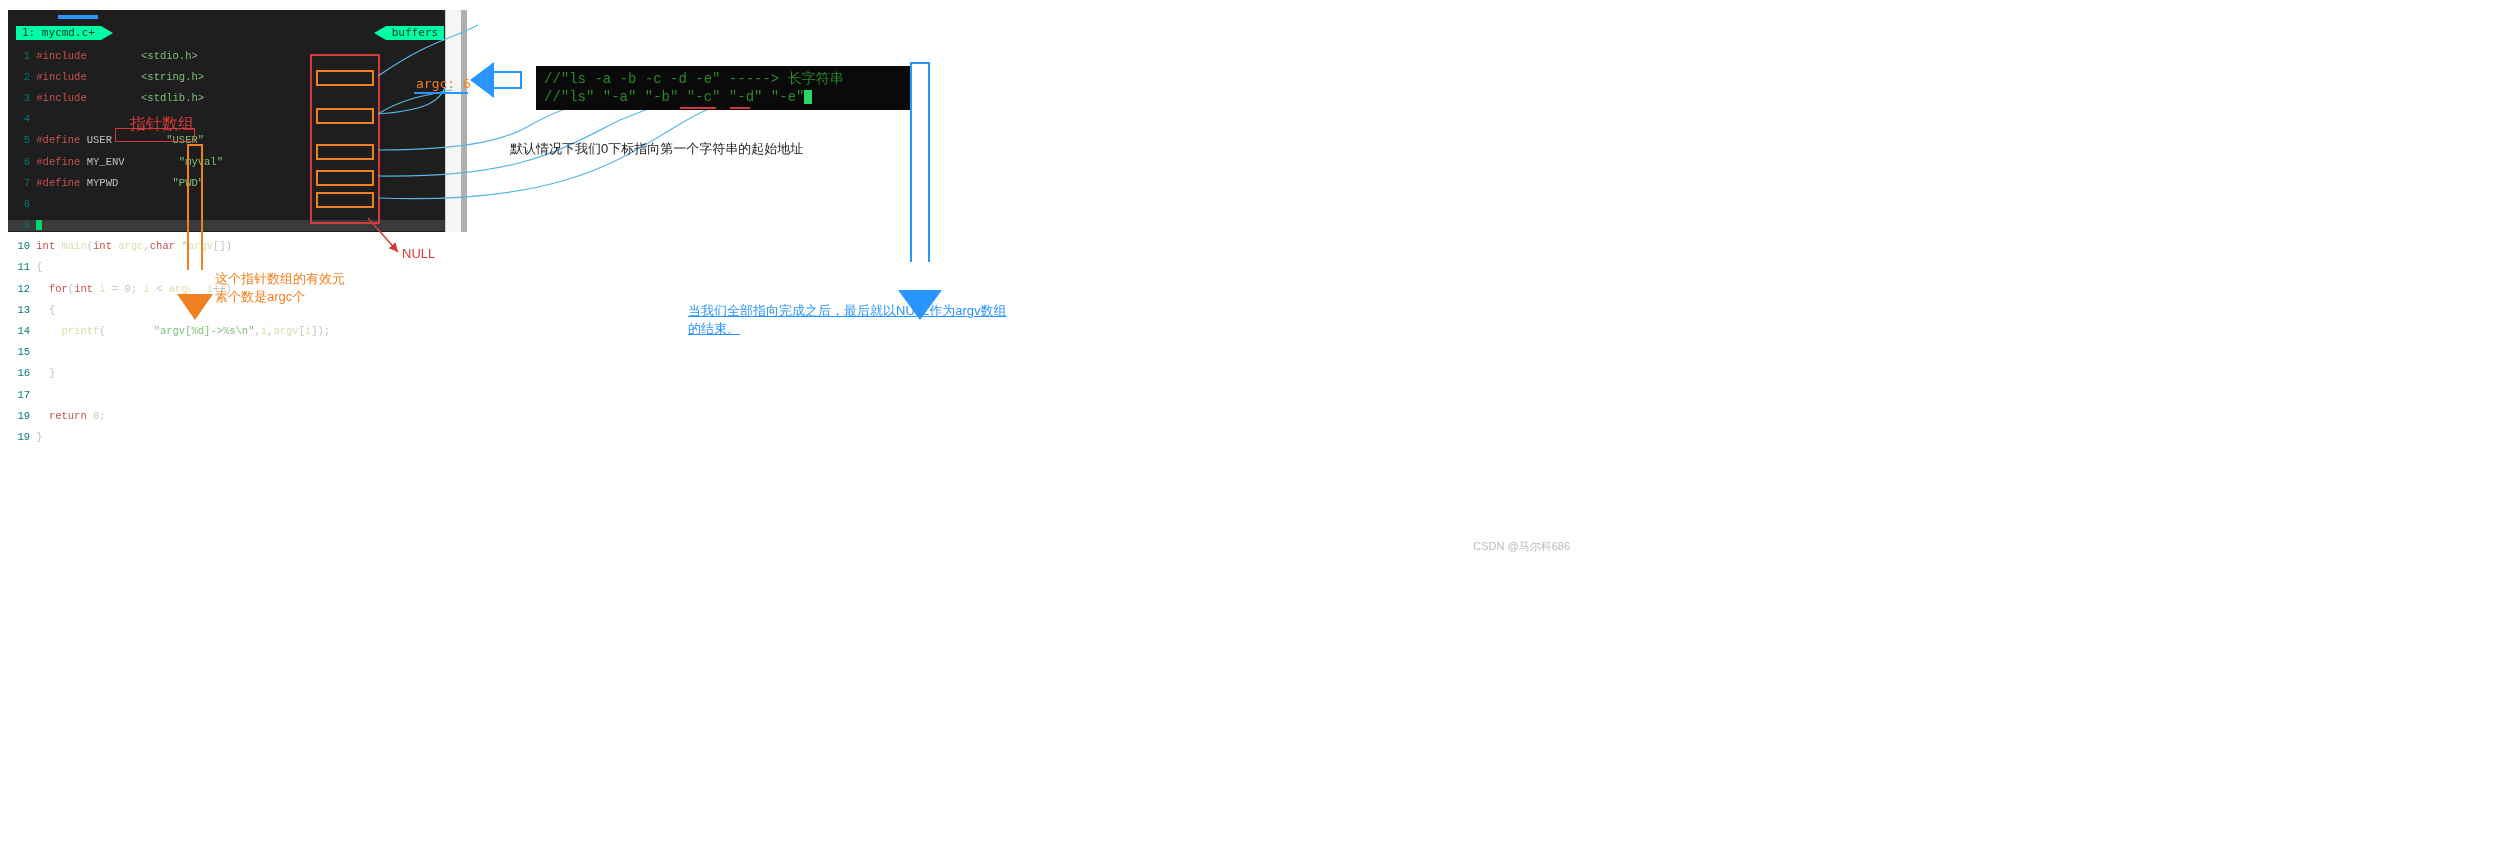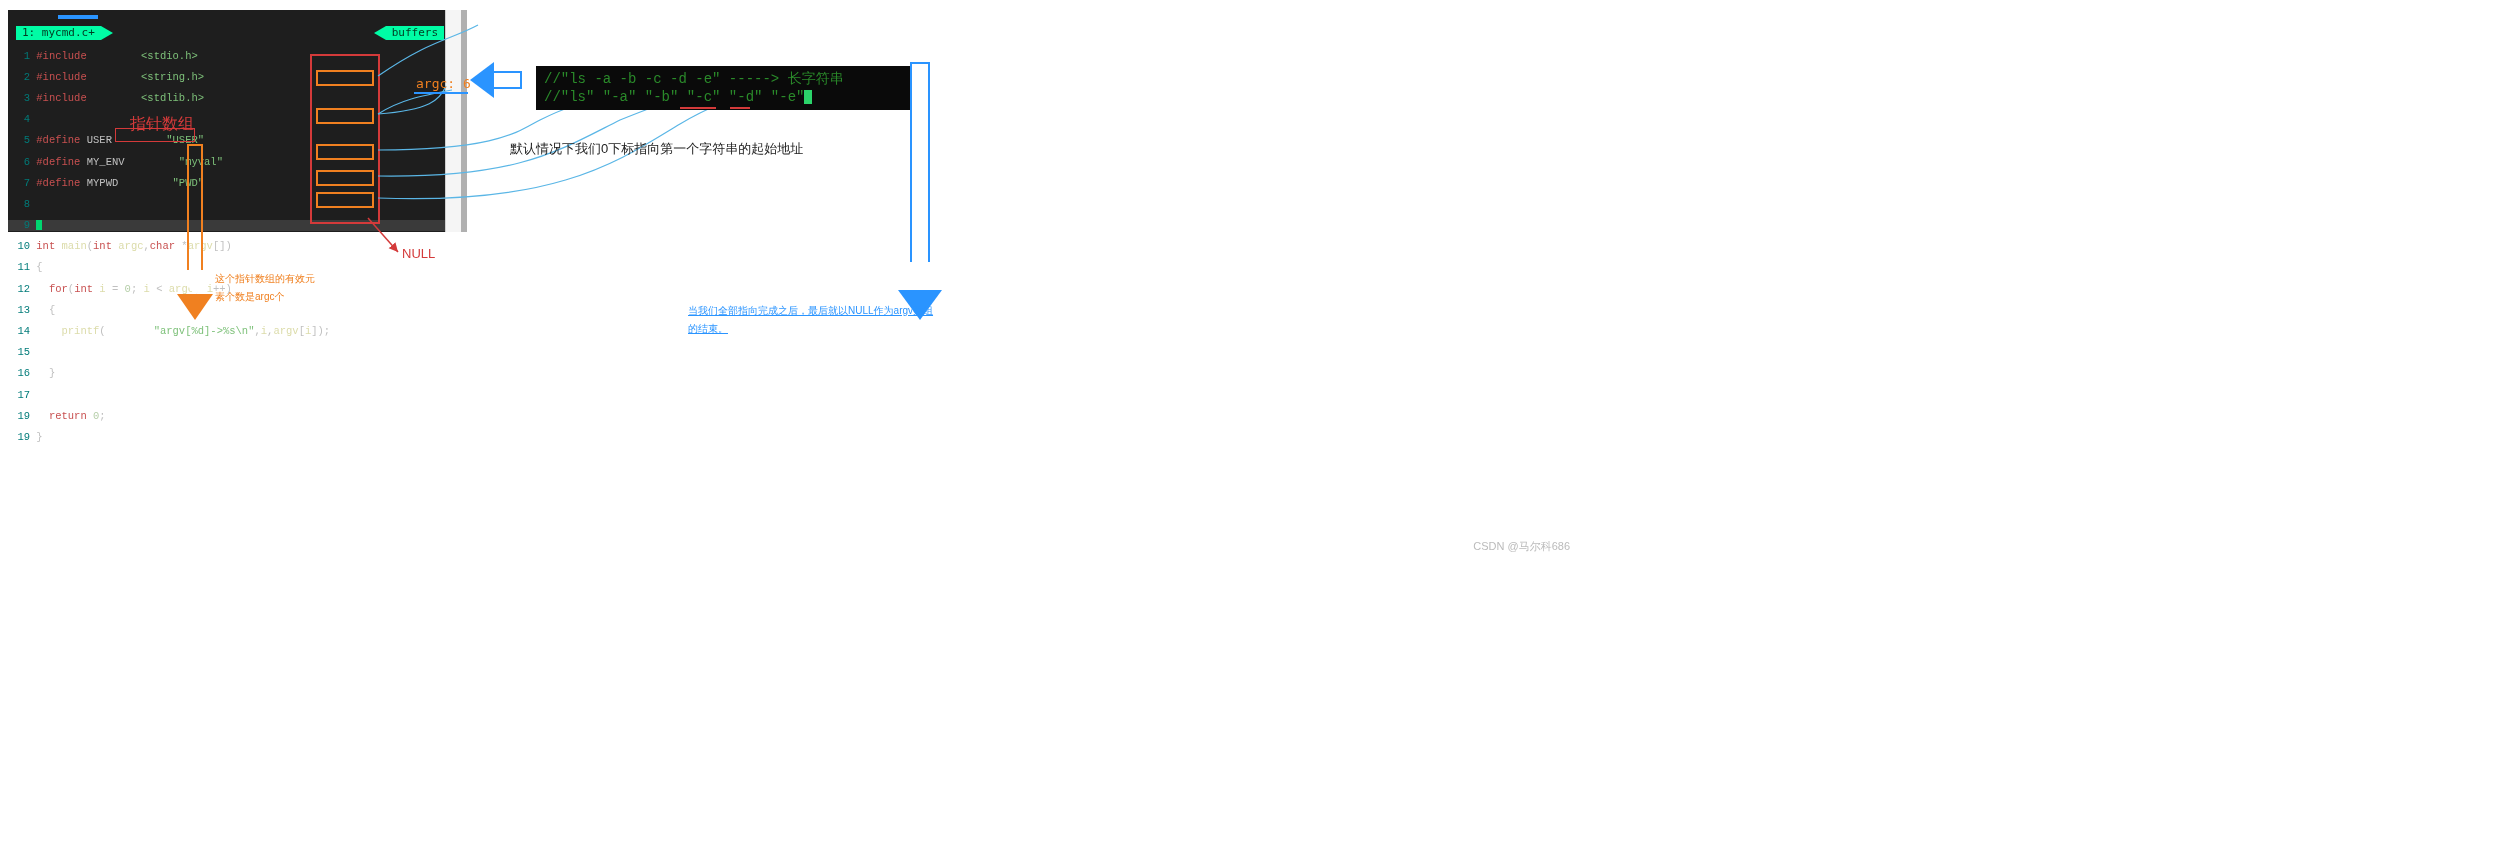--- a/index.html
+++ b/index.html
@@ -103,21 +103,21 @@
   }
   .scroll-gutter2 {
     position: absolute;
     left: 461px; top: 10px;
     width: 6px; height: 222px;
     background: #b0b0b0;
   }
   
   .txt {
     position: absolute;
-    font-size: 10px;
+    font-size: 13px;
   }
   .txt-red    { color: #d43a3a; }
   .txt-orange { color: #f08020; }
   .txt-blue   { color: #2a94ff; }
   .txt-black  { color: #222; }
   
   .arrow-down-or {
     position: absolute;
     width: 0; height: 0;
   }

